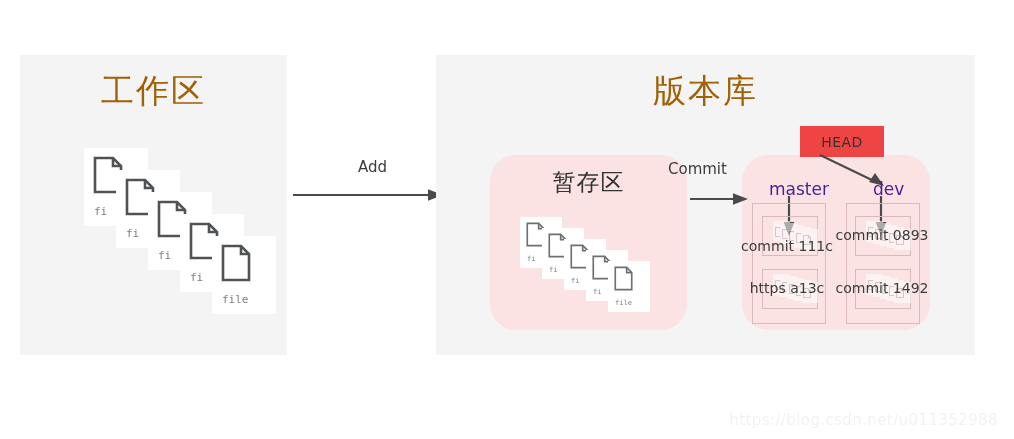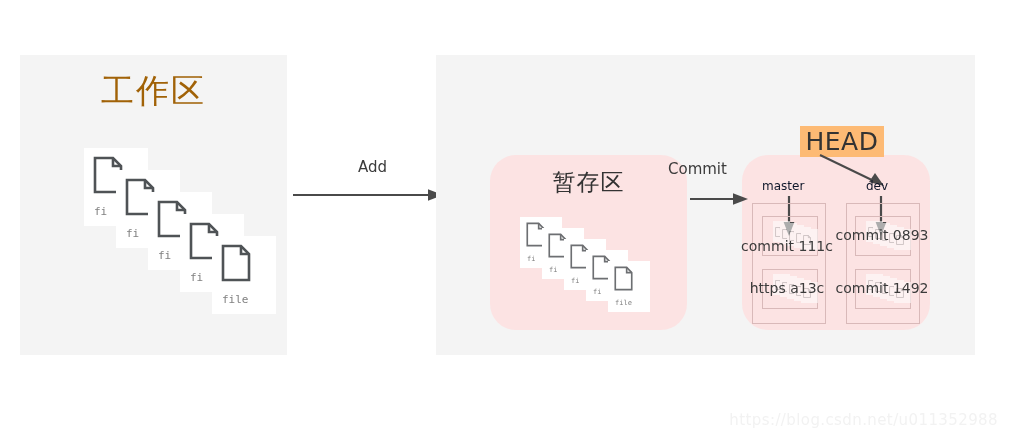--- a/index.html
+++ b/index.html
@@ -131,37 +131,38 @@
   }
   .arrow-svg { position: absolute; overflow: visible; }
 
   
   #head-badge {
     position: absolute;
     left: 800px;
     top: 126px;
     width: 84px;
     height: 31px;
-    background: #fdba74;
+    background: #ef4444;
     display: flex;
     align-items: center;
     justify-content: center;
-    font-size: 25px;
+    font-size: 14px;
     color: #333333;
     letter-spacing: .5px;
     font-family: "DejaVu Sans", "Liberation Sans", sans-serif;
   }
 
   
   .branch-label {
     position: absolute;
-    font-size: 12px;
-    color: #0f172a;
+    font-size: 17px;
+    color: #4c1d95;
     white-space: nowrap;
     font-family: "DejaVu Sans", "Liberation Sans", sans-serif;
+    margin-left: 7px;
   }
 
   
   .branch-column {
     position: absolute;
     border: 1px solid #d9b9b9;
     background: transparent;
   }
   .commit-box {
     position: absolute;
@@ -239,20 +240,21 @@
       </div>
   </div>
 
   <div class="arrow-label" style="left:340px; top:158px;margin-left:18px;">Add</div>
   <svg class="arrow-svg" style="left:293px; top:186px;" width="150" height="18" viewBox="0 0 150 18">
     <line x1="0" y1="9" x2="138" y2="9" stroke="#4a4a4a" stroke-width="2.2"></line>
     <polygon points="150,9 135,3.2 135,14.8" fill="#4a4a4a"></polygon>
   </svg>
 
   <div class="panel" id="repo-area">
+    <div class="panel-title">版本库</div>
 
     <div class="pink-zone" id="staging-zone">
       <div id="staging-title">暂存区</div>
       <div class="file-stack" id="staging-stack">
 
       <div class="file-card" style="left: 0px; top: 0px; z-index: 1;">
             <div class="doc"><svg viewBox="0 0 30 38" width="100%" height="100%" preserveAspectRatio="none">
                 <path d="M2 2 H20 L28 10 V36 H2 Z" fill="none" stroke="#6d6f72" stroke-width="2.6" stroke-linejoin="miter"></path>
                 <path d="M20 2 V10 H28" fill="none" stroke="#6d6f72" stroke-width="2.6"></path>
               </svg></div>

